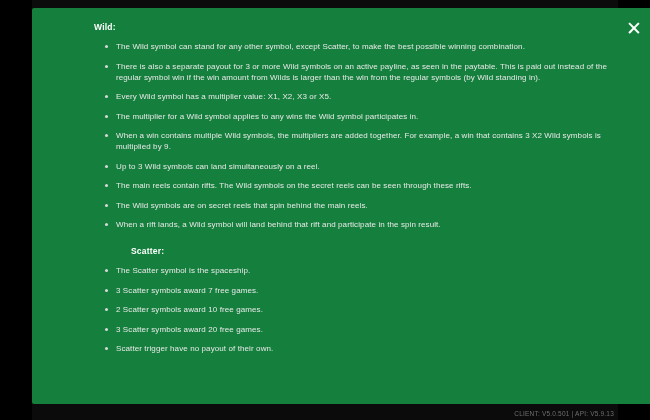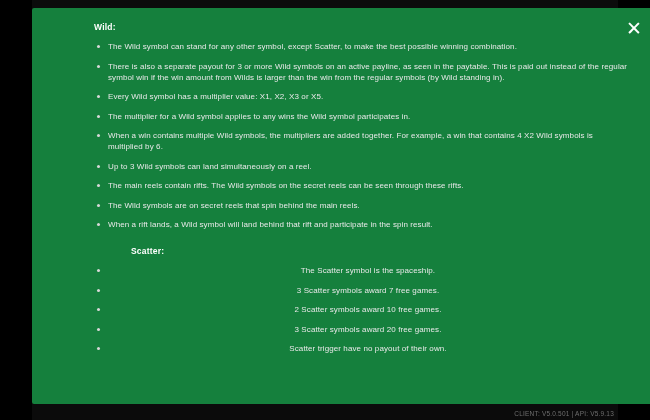--- a/index.html
+++ b/index.html
@@ -59,21 +59,21 @@
     letter-spacing: 0.2px;
     margin: 0 0 9px 0;
   }
   .section-title.scatter {
     margin-top: 16px;
     padding-left: 37px;
   }
 
   ul.bullets {
     list-style: none;
-    margin: 0;
+    margin: 8px;
     padding: 0;
   }
   ul.bullets li {
     position: relative;
     color: #e8e8e8;
     font-size: 8px;
     line-height: 11px;
     padding-left: 14px;
     margin-bottom: 8.5px;
     letter-spacing: 0.1px;
@@ -87,21 +87,20 @@
     height: 3px;
     border-radius: 50%;
     background: #d8d8d8;
   }
   ul.bullets li b {
     font-weight: bold;
     color: #ffffff;
   }
   .scatter-list li {
     margin-bottom: 8px;
-    text-align: center;
   }
 
   .scrollbar-track {
     position: absolute;
     right: 5px;
     top: 6px;
     bottom: 6px;
     width: 6px;
     background: #3a3a3a;
     border-radius: 3px;
@@ -151,21 +150,21 @@
   <div class="panel">
     <div class="content">
 
       <div class="section-title">Wild:</div>
 
       <ul class="bullets">
         <li>The Wild symbol can stand for any other symbol, except Scatter, to make the best possible winning combination.</li>
         <li>There is also a separate payout for 3 or more Wild symbols on an active payline, as seen in the paytable. This is paid out instead of the regular symbol win if the win amount from Wilds is larger than the win from the regular symbols (by Wild standing in).</li>
         <li>Every Wild symbol has a multiplier value: X1, X2, X3 or X5.</li>
         <li>The multiplier for a Wild symbol applies to any wins the Wild symbol participates in.</li>
-        <li>When a win contains multiple Wild symbols, the multipliers are added together. For example, a win that contains 4 X2 Wild symbols is multiplied by 6.</li>
+        <li>When a win contains multiple Wild symbols, the multipliers are added together. For example, a win that contains 3 X2 Wild symbols is multiplied by 9.</li>
         <li>Up to 3 Wild symbols can land simultaneously on a reel.</li>
         <li>The main reels contain rifts. The Wild symbols on the secret reels can be seen through these rifts.</li>
         <li>The Wild symbols are on secret reels that spin behind the main reels.</li>
         <li>When a rift lands, a Wild symbol will land behind that rift and participate in the spin result.</li>
       </ul>
 
       <div class="section-title scatter">Scatter:</div>
 
       <ul class="bullets scatter-list">
         <li><span>The Scatter symbol is the spaceship.</span></li>

